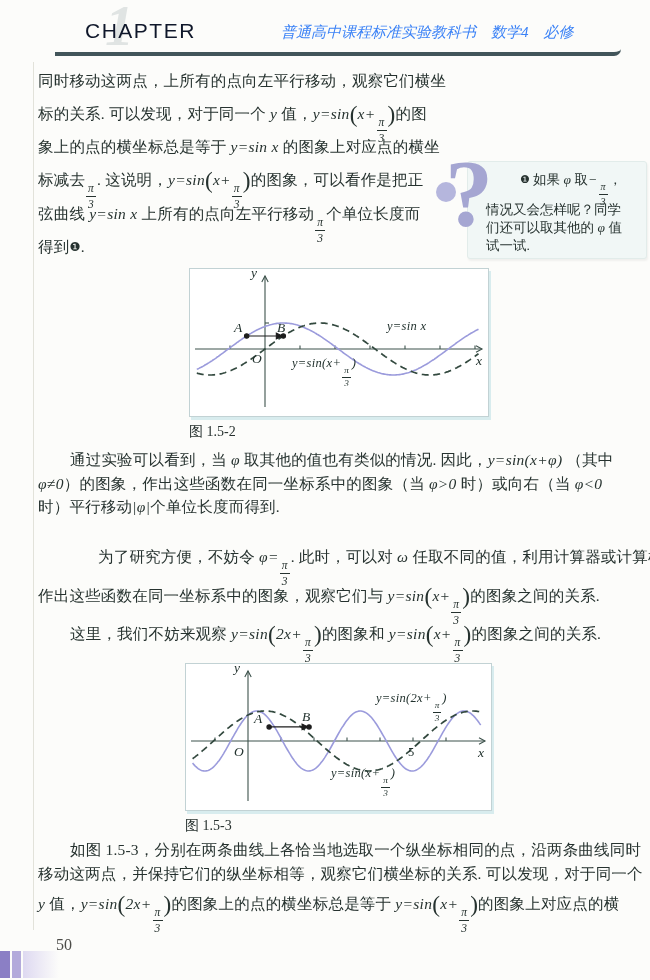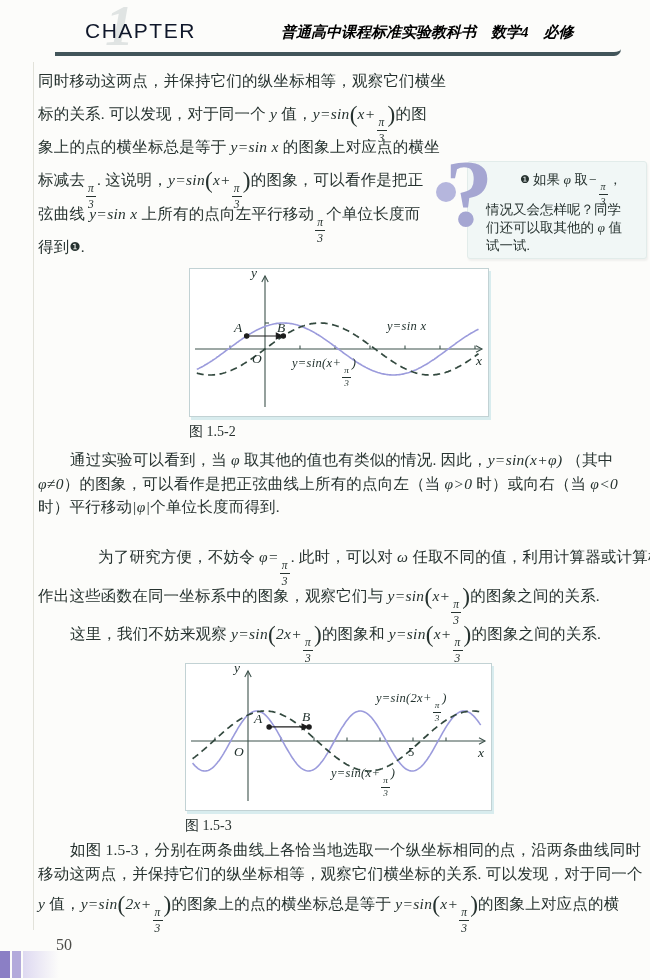--- a/index.html
+++ b/index.html
@@ -6,22 +6,22 @@
   .page{position:relative;width:650px;height:980px;overflow:hidden;background:var(--page_bg,#fcfcfa);
         font-family:"Liberation Serif",serif;}
   
   .header-bar{position:absolute;left:55px;top:6px;width:566px;height:46px;
 　  background:linear-gradient(90deg,var(--header_left,#cad7da),var(--header_right,#def0f2));
     border-bottom:4px solid var(--header_border,#42555a);border-radius:0 0 7px 0;}
   .header-watermark{position:absolute;left:50px;top:-14px;font-size:58px;font-weight:bold;font-style:italic;
     color:rgba(80,105,110,0.16);font-family:"Liberation Serif",serif;}
   .header-chapter{position:absolute;left:30px;top:13px;font-family:"Liberation Sans",sans-serif;
     font-size:21px;color:#0f172a;letter-spacing:1.5px;}
-  .header-series{position:absolute;left:226px;top:17px;font-size:15px;font-weight:bold;font-style:italic;
-    color:#000000;font-family:"Liberation Serif",serif;}
+  .header-series{position:absolute;left:226px;top:17px;font-size:15px;font-weight:normal;font-style:italic;
+    color:#3b82f6;font-family:"Liberation Serif",serif;}
   .edge-line{position:absolute;left:33px;top:62px;width:1px;height:868px;background:#e2e2da;}
   
   #text-layer{position:absolute;left:0;top:0;width:100%;height:100%;z-index:3;}
   .line{position:absolute;white-space:nowrap;font-size:15.5px;line-height:22px;
         color:var(--ink,#26322f);letter-spacing:0.2px;font-family:"Liberation Serif",serif;}
   .note{font-size:13.5px;line-height:17px;letter-spacing:0;}
   .sg-m{font-style:italic;letter-spacing:0.3px;}
   .sg-b{font-weight:bold;}
   .sg-d{font-family:"DejaVu Sans",sans-serif;font-size:0.8em;vertical-align:0.12em;}
   .sg-bp{font-size:1.5em;font-weight:300;vertical-align:-0.14em;line-height:0;font-style:normal;}
@@ -149,21 +149,21 @@
             <span class="fd">3</span>
           </span><span class="sg-m">)</span></div>
         <div class="fig-label eq" style="left: 145px; top: 102px;"><span class="sg-m">y=sin(x+</span><span class="sg-f">
             <span class="fn">π</span>
             <span class="fd">3</span>
           </span><span class="sg-m">)</span></div>
       </div>
       <div class="fig-caption" style="left: 185px; width: 305px; top: 817px;">图 1.5-3</div>
     </div>
   <div id="text-layer">
-      <div class="line" style="left: 38px; top: 70px;"><span class="sg-t">同时移动这两点，并保持它们的纵坐标相等，观察它们横坐</span></div>
+      <div class="line" style="left: 38px; top: 70px;"><span class="sg-t">同时移动这两点，上所有的点向左平行移动，观察它们横坐</span></div>
       <div class="line" style="left: 38px; top: 103px;"><span class="sg-t">标的关系. 可以发现，对于同一个 </span><span class="sg-m">y</span><span class="sg-t"> 值，</span><span class="sg-m">y=sin</span><span class="sg-bp">(</span><span class="sg-m">x+</span><span class="sg-f">
           <span class="fn">π</span>
           <span class="fd">3</span>
         </span><span class="sg-bp">)</span><span class="sg-t">的图</span></div>
       <div class="line" style="left: 38px; top: 136px;"><span class="sg-t">象上的点的横坐标总是等于 </span><span class="sg-m">y=sin x</span><span class="sg-t"> 的图象上对应点的横坐</span></div>
       <div class="line" style="left: 38px; top: 169px;"><span class="sg-t">标减去</span><span class="sg-f">
           <span class="fn">π</span>
           <span class="fd">3</span>
         </span><span class="sg-t">. 这说明，</span><span class="sg-m">y=sin</span><span class="sg-bp">(</span><span class="sg-m">x+</span><span class="sg-f">
           <span class="fn">π</span>
@@ -175,21 +175,21 @@
         </span><span class="sg-t">个单位长度而</span></div>
       <div class="line" style="left: 38px; top: 236px;"><span class="sg-t">得到</span><span class="sg-d">❶</span><span class="sg-t">.</span></div>
       <div class="line note" style="left: 520px; top: 171px;"><span class="sg-d">❶</span><span class="sg-t"> 如果 </span><span class="sg-m">φ</span><span class="sg-t"> 取</span><span class="sg-m">−</span><span class="sg-f">
           <span class="fn">π</span>
           <span class="fd">3</span>
         </span><span class="sg-t">，</span></div>
       <div class="line note" style="left: 486px; top: 201px;"><span class="sg-t">情况又会怎样呢？同学</span></div>
       <div class="line note" style="left: 486px; top: 219px;"><span class="sg-t">们还可以取其他的 </span><span class="sg-m">φ</span><span class="sg-t"> 值</span></div>
       <div class="line note" style="left: 486px; top: 237px;"><span class="sg-t">试一试.</span></div>
       <div class="line" style="left: 70px; top: 449px;"><span class="sg-t">通过实验可以看到，当 </span><span class="sg-m">φ</span><span class="sg-t"> 取其他的值也有类似的情况. 因此，</span><span class="sg-m">y=sin(x+φ)</span><span class="sg-t"> （其中</span></div>
-      <div class="line" style="left: 38px; top: 473px;"><span class="sg-m">φ≠0</span><span class="sg-t">）的图象，可以看作是把正弦曲线上所有的点向左（当 </span><span class="sg-m">φ&gt;0</span><span class="sg-t"> 时）或向右（当 </span><span class="sg-m">φ&lt;0</span></div>
+      <div class="line" style="left: 38px; top: 473px;"><span class="sg-m">φ≠0</span><span class="sg-t">）的图象，作出这些函数在同一坐标系中的图象（当 </span><span class="sg-m">φ&gt;0</span><span class="sg-t"> 时）或向右（当 </span><span class="sg-m">φ&lt;0</span></div>
       <div class="line" style="left: 38px; top: 496px;"><span class="sg-t">时）平行移动</span><span class="sg-m">|φ|</span><span class="sg-t">个单位长度而得到.</span></div>
       <div class="line" style="left: 70px; top: 546px; margin-left: 28px;"><span class="sg-t">为了研究方便，不妨令 </span><span class="sg-m">φ=</span><span class="sg-f">
           <span class="fn">π</span>
           <span class="fd">3</span>
         </span><span class="sg-t">. 此时，可以对 </span><span class="sg-m">ω</span><span class="sg-t"> 任取不同的值，利用计算器或计算机</span></div>
       <div class="line" style="left: 38px; top: 585px;"><span class="sg-t">作出这些函数在同一坐标系中的图象，观察它们与 </span><span class="sg-m">y=sin</span><span class="sg-bp">(</span><span class="sg-m">x+</span><span class="sg-f">
           <span class="fn">π</span>
           <span class="fd">3</span>
         </span><span class="sg-bp">)</span><span class="sg-t">的图象之间的关系.</span></div>
       <div class="line" style="left: 70px; top: 623px;"><span class="sg-t">这里，我们不妨来观察 </span><span class="sg-m">y=sin</span><span class="sg-bp">(</span><span class="sg-m">2x+</span><span class="sg-f">

